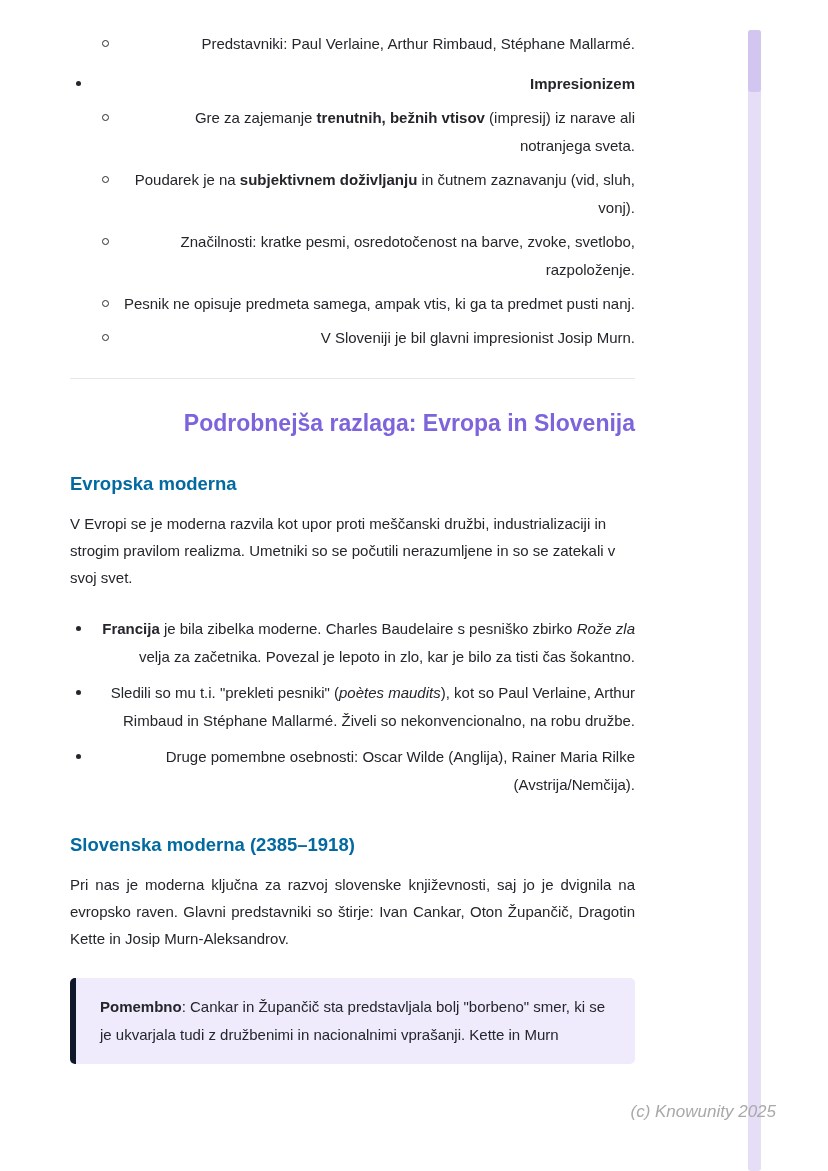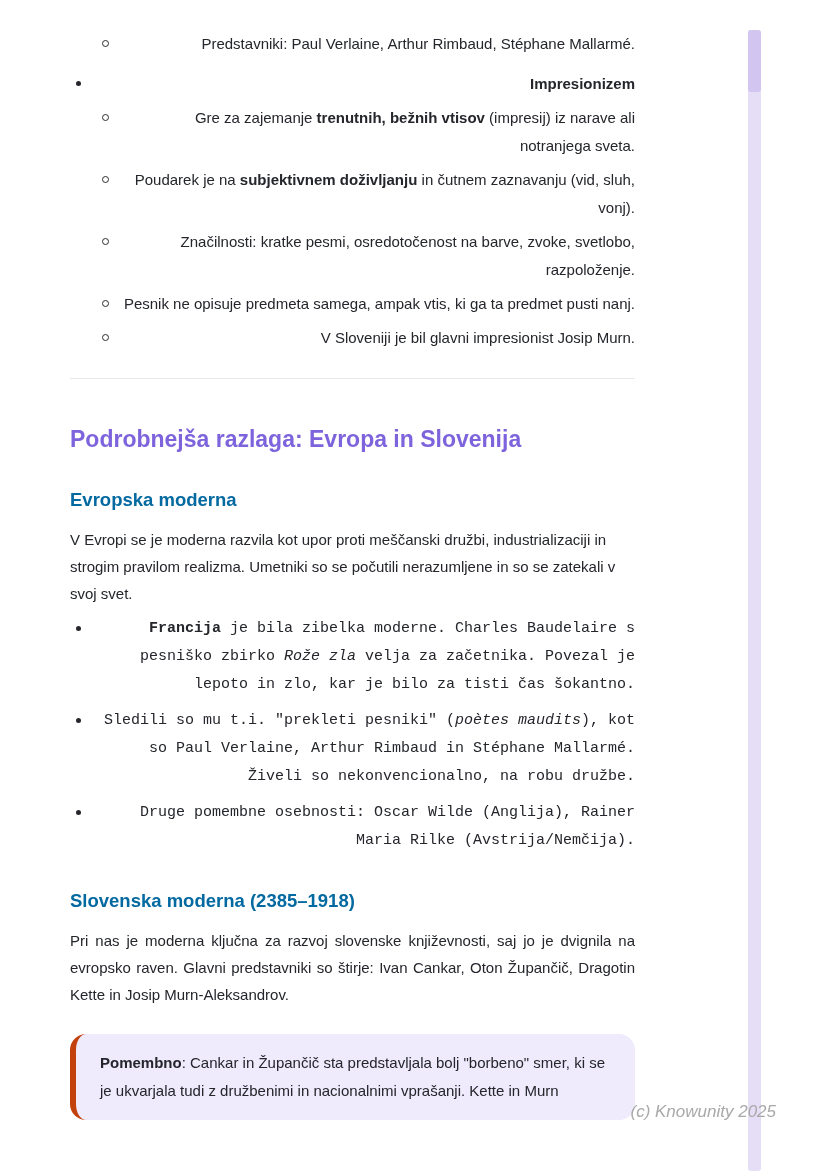--- a/index.html
+++ b/index.html
@@ -63,44 +63,45 @@
   }
   .main-item > .sub-list { margin-top: 6px; }
   .seg-bold { font-weight: 700; }
   .seg-italic { font-style: italic; }
   .divider {
     border: none;
     border-top: 1px solid #e8e8e8;
     margin: 26px 0 0 0;
   }
   .h1 {
-    margin: 46px 0 0 0;
+    margin: 30px 0 0 0;
     font-size: 23px;
     line-height: 1.25;
     font-weight: 700;
     color: #7e64dc;
+    text-align: right;
   }
   .h2 {
     margin: 34px 0 0 0;
     font-size: 18.5px;
     line-height: 1.3;
     font-weight: 700;
     color: #0369a1;
   }
   .para {
     margin: 14px 0 0 0;
     line-height: 27px;
   }
   .para.justify { text-align: justify; }
-  .body-list { margin-top: 8px; font-family: Liberation Mono, monospace; }
+  .body-list { margin-top: 24px; }
   .callout {
     margin-top: 26px;
     background: #efeafc;
-    border-left: 6px solid #c2410c;
-    border-radius: 16px;
+    border-left: 6px solid #0f172a;
+    border-radius: 5px;
     padding: 15px 24px;
   }
   .callout-text {
     margin: 0;
     line-height: 28px;
   }
   .scrollbar-track {
     position: absolute;
     right: 67px;
     top: 30px;

